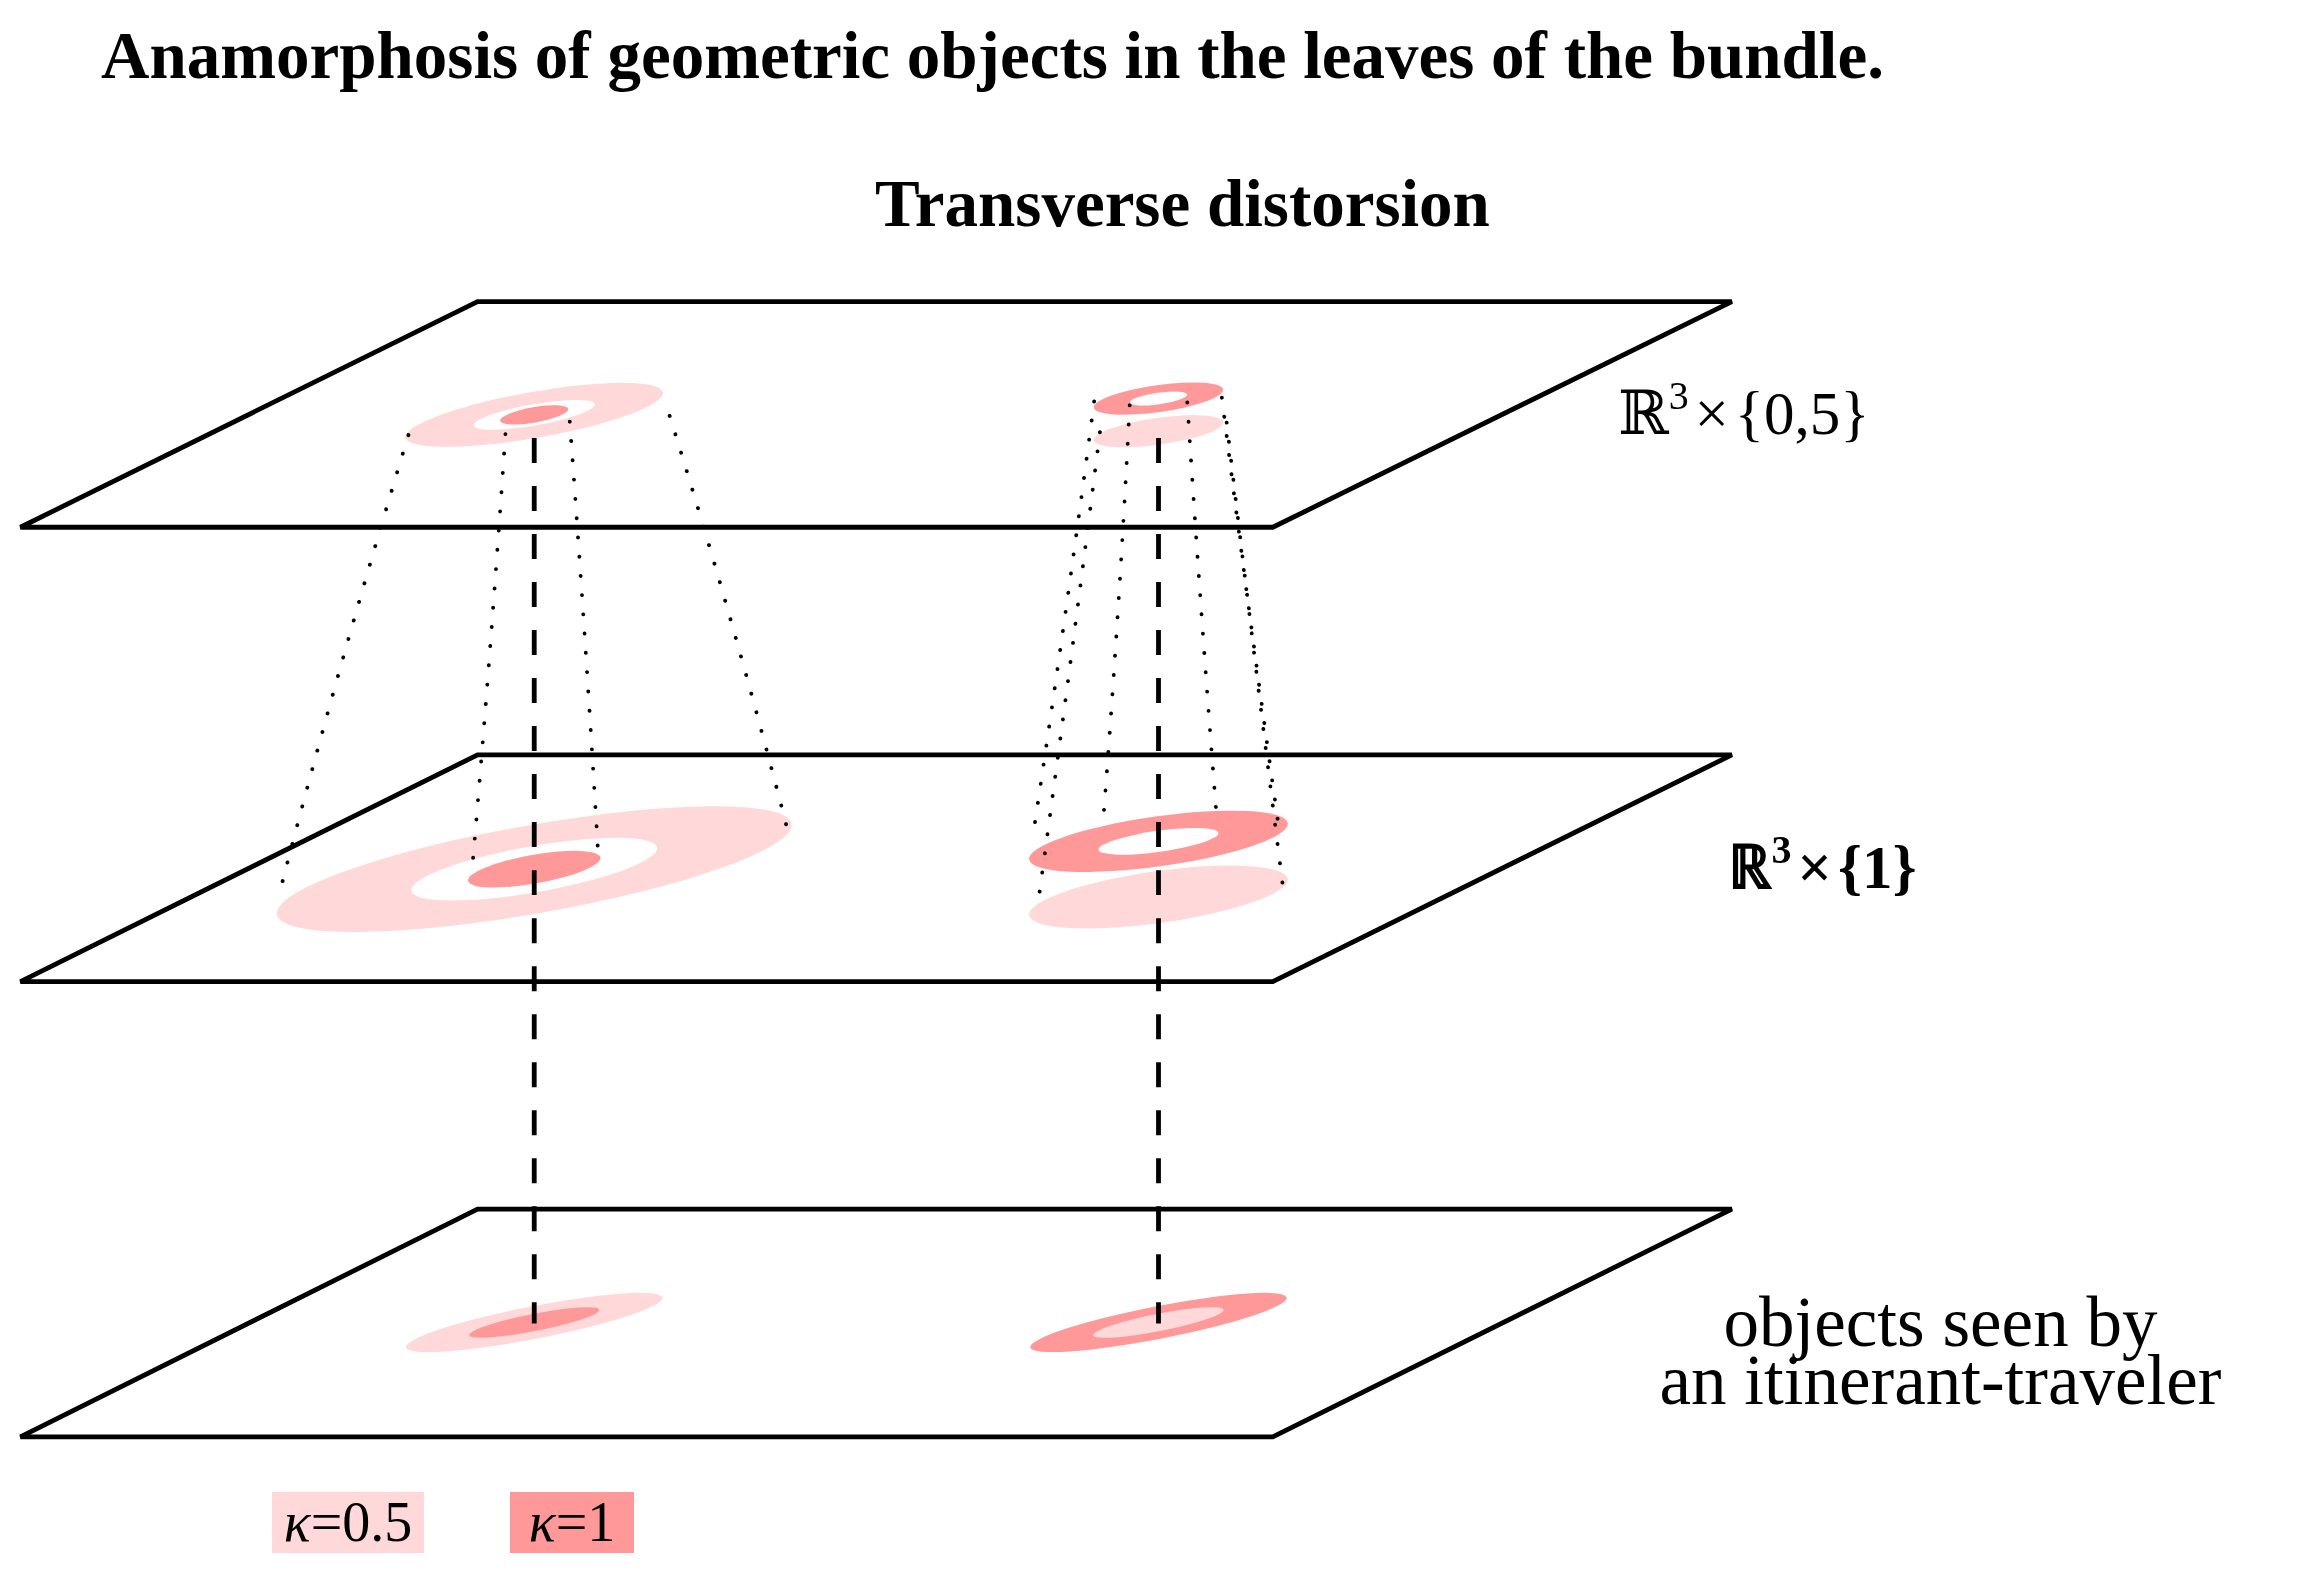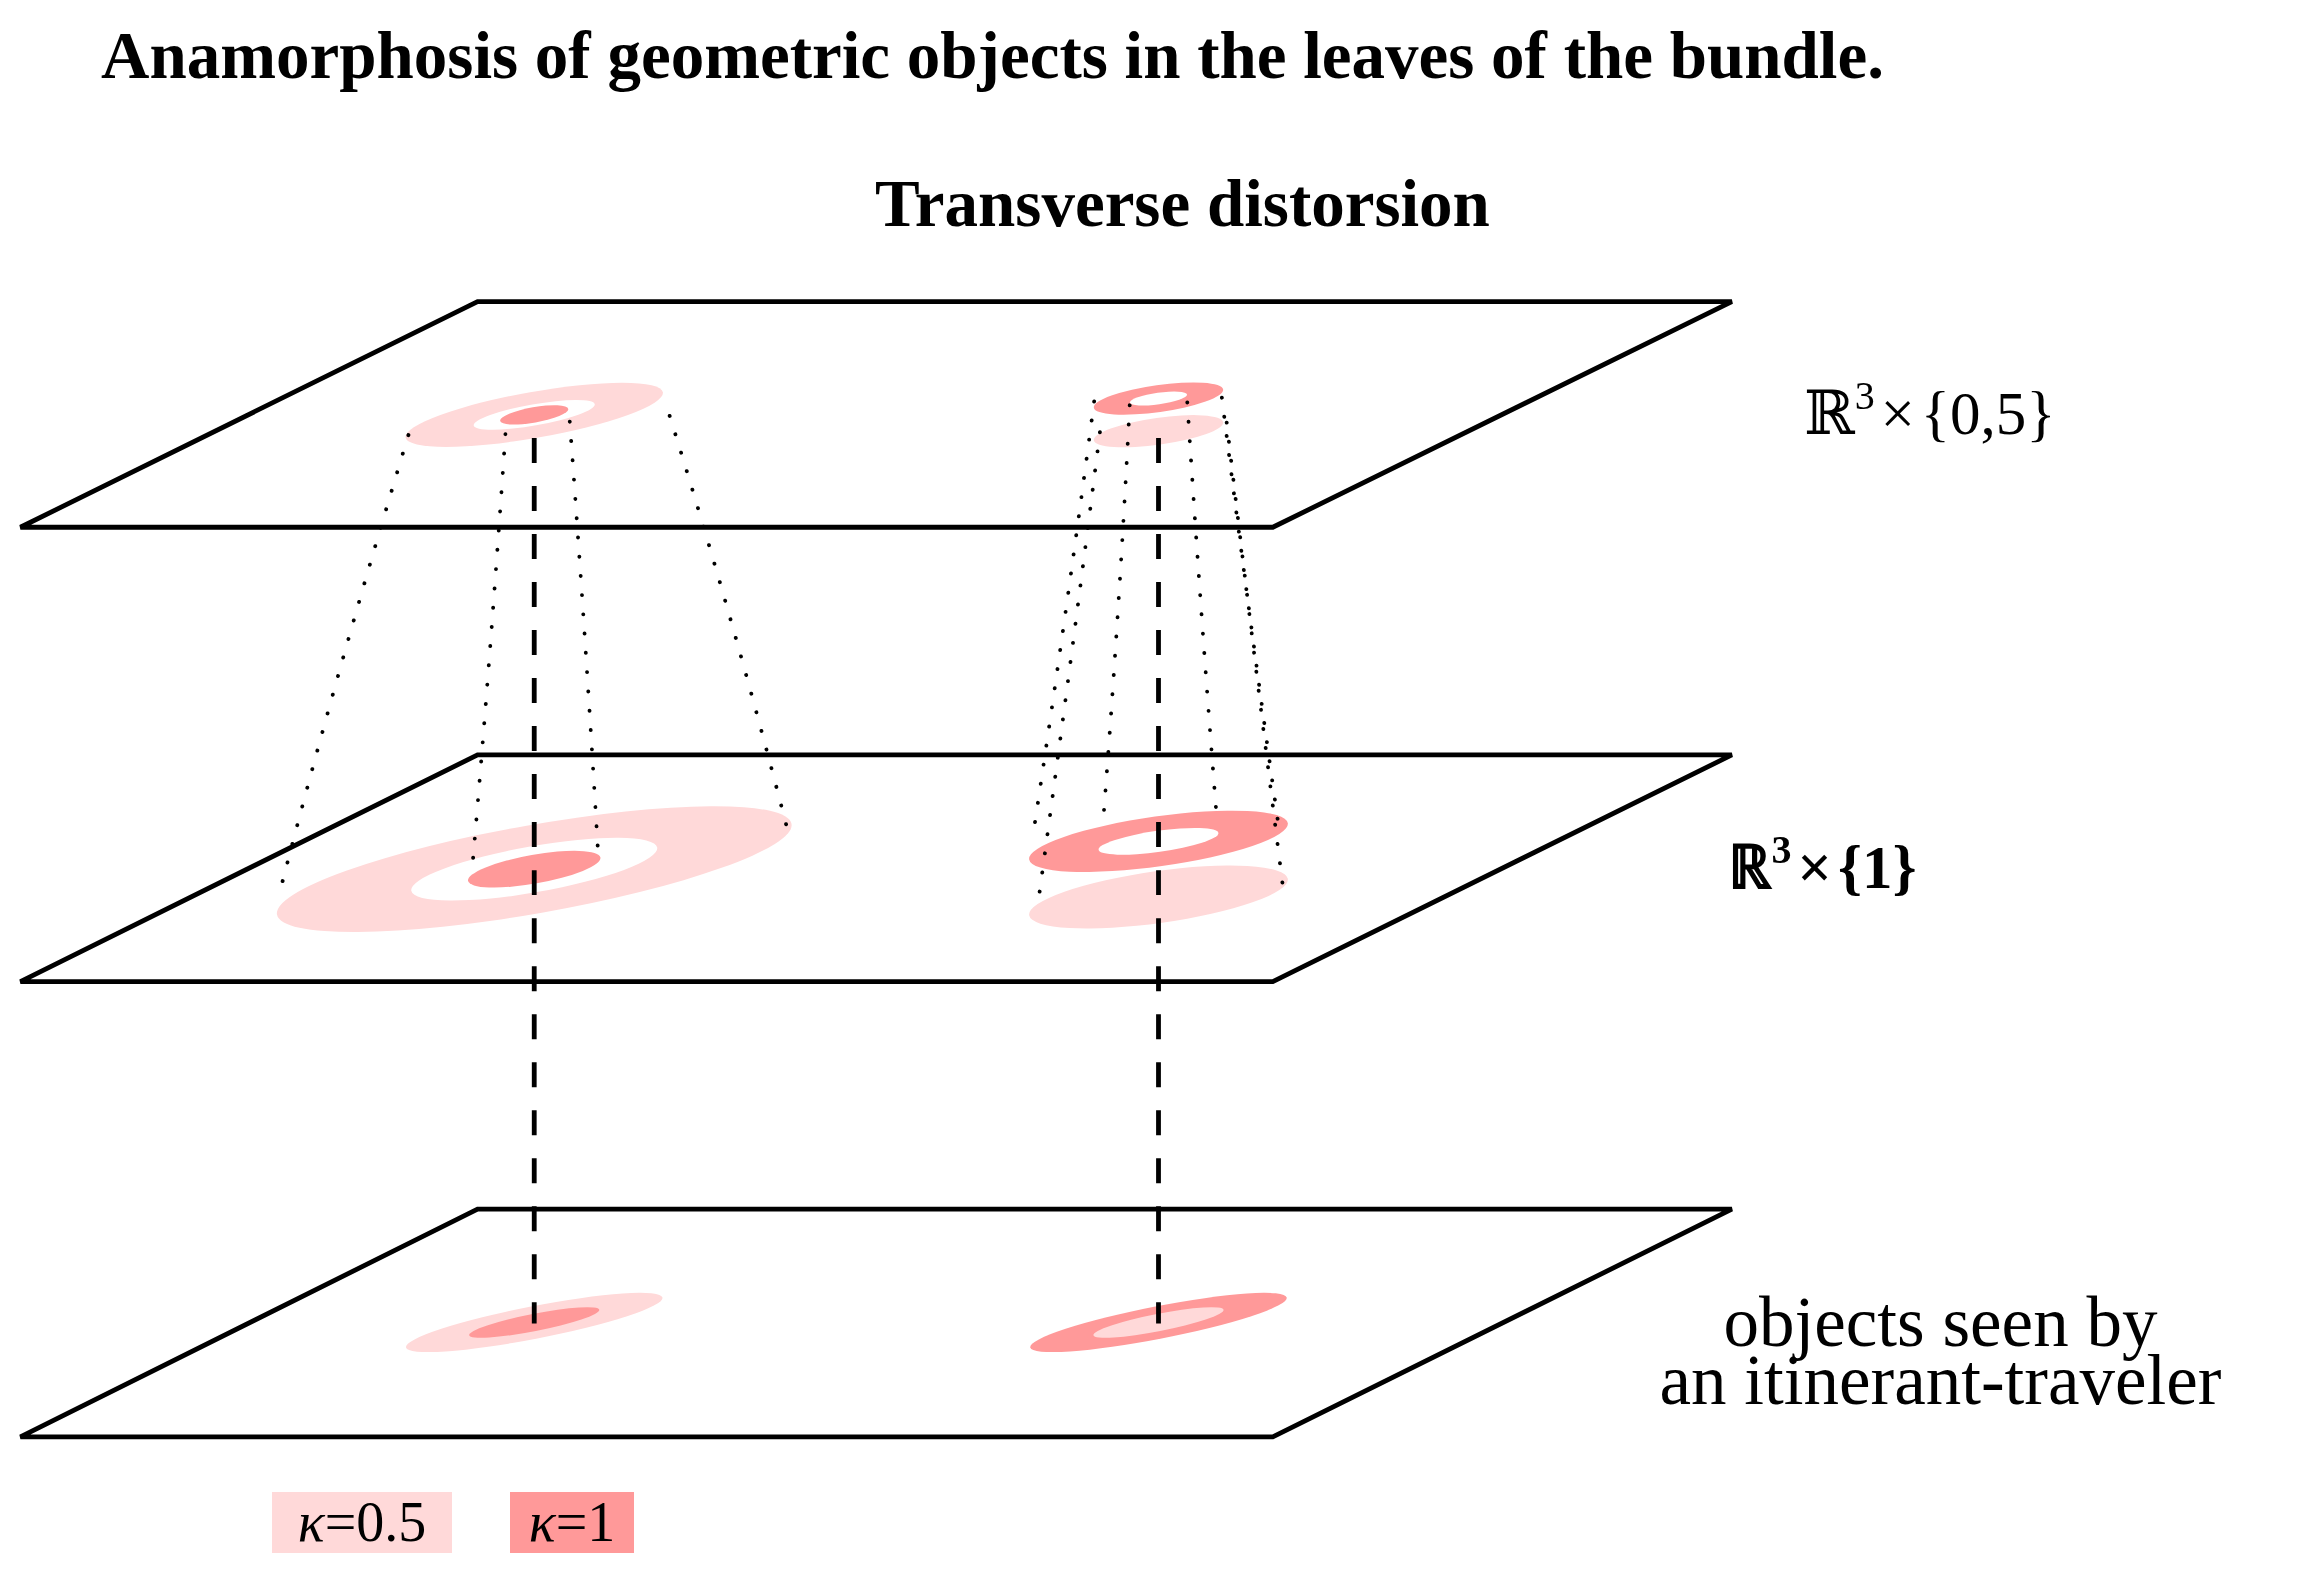--- a/index.html
+++ b/index.html
@@ -106,33 +106,33 @@
 
   <g stroke="#000" stroke-width="5" stroke-dasharray="26 24">
     <line x1="556" y1="456" x2="556" y2="1378"></line>
     <line x1="1206" y1="456" x2="1206" y2="1378"></line>
   </g>
 </svg>
 
 <div class="title-main">Anamorphosis of geometric objects in the leaves of the bundle.</div>
 <div class="title-sub">Transverse distorsion</div>
 
-<div class="leaf-label" style="left:1804px; top:380px;">
+<div class="leaf-label" style="left:1618px; top:380px;">
   <span>ℝ</span><sup>3</sup><span class="times">×</span><span>{0,5}</span>
 </div>
 
 <div class="leaf-label" style="left:1728px; top:834px;font-weight:bold;">
   <span>ℝ</span><sup>3</sup><span class="times">×</span><span>{1}</span>
 </div>
 
 <div class="traveler" style="top:1293px;">
   <div>objects seen by</div>
   <div>an itinerant-traveler</div>
 </div>
 
-<div class="legend-box" style="left:272px; width:180px; background:#FFD9D9;">
+<div class="legend-box" style="left:272px; width:152px; background:#FFD9D9;">
   <span class="kappa">κ</span><span>=</span><span>0.5</span>
 </div>
 
 <div class="legend-box" style="left:510px; width:124px; background:#FF9999;">
   <span class="kappa">κ</span><span>=</span><span>1</span>
 </div>
 
 
 </body></html>

